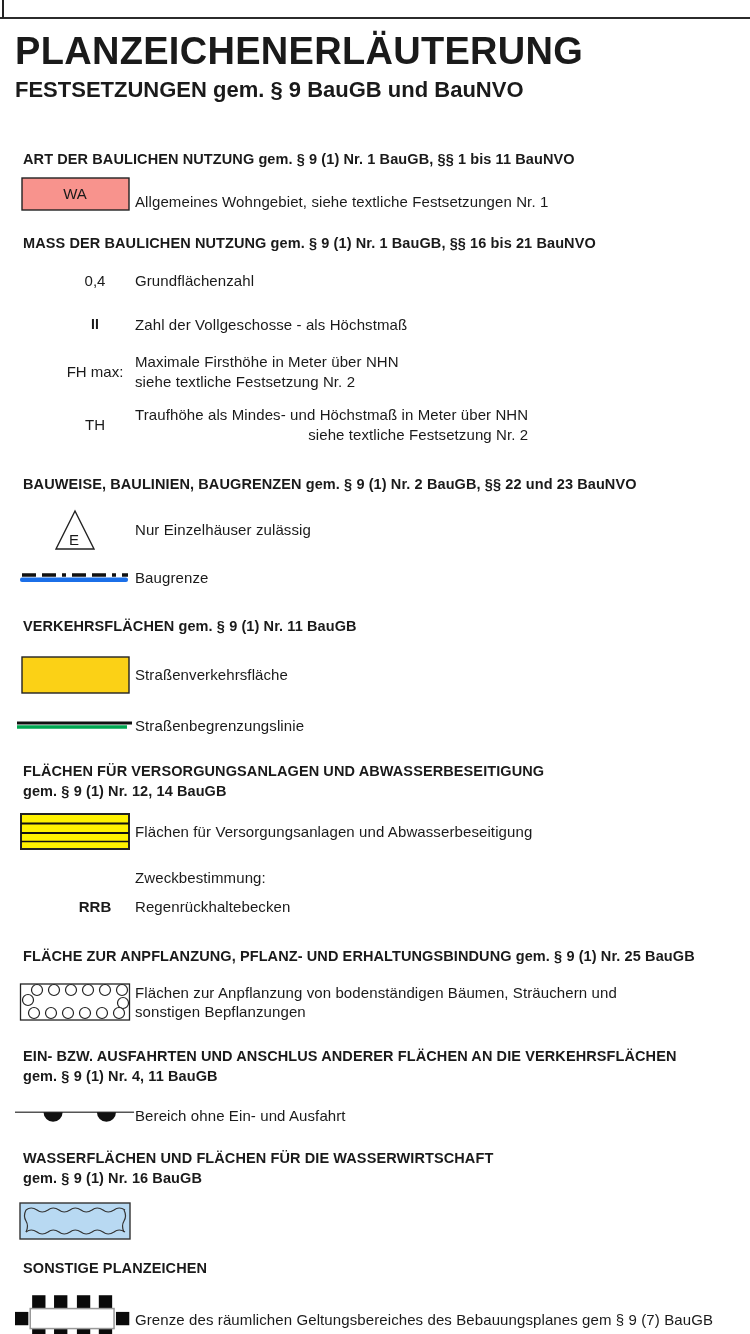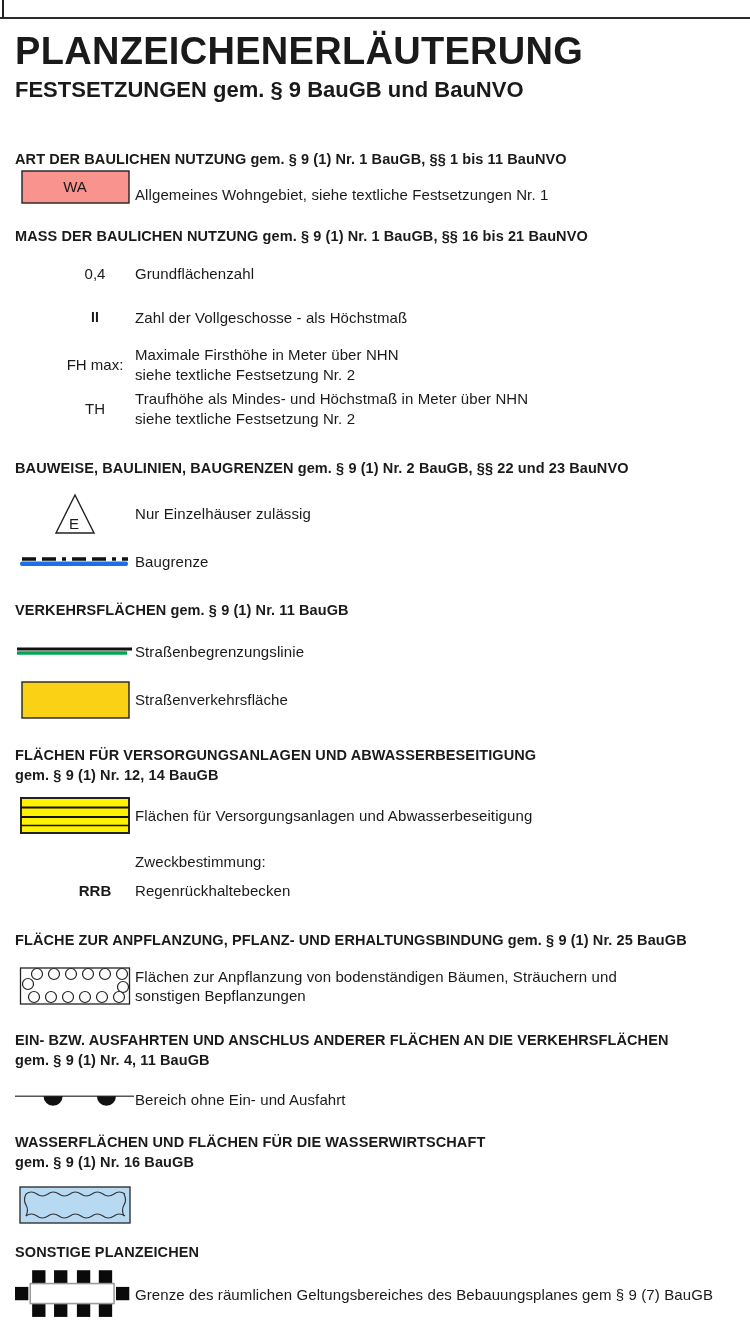--- a/index.html
+++ b/index.html
@@ -7,30 +7,30 @@
   body {
     width: 750px; min-height: 1334px; background: #ffffff;
     font-family: "Liberation Sans", sans-serif; color: #1a1a1a;
     position: relative; overflow: hidden;
   }
   .top-tick { position: absolute; left: 2px; top: 0; width: 2px; height: 18px; background: #222; }
   .top-rule { height: 2px; background: #2b2b2b; margin-top: 17px; }
   .content { padding: 0 12px 0 15px; }
   h1 { font-size: 38px; font-weight: bold; margin: 13px 0 0 0; letter-spacing: 0.3px; line-height: 1.05; }
   .subtitle { font-size: 22px; font-weight: bold; margin: 5px 0 0 0; line-height: 1.15; }
-  h2 { font-size: 14.5px; font-weight: bold; margin: 0; white-space: pre-line; line-height: 1.38; letter-spacing: 0.1px; }
+  h2 { font-size: 14.5px; font-weight: bold; margin: 8px; white-space: pre-line; line-height: 1.38; letter-spacing: 0.1px; }
   .row { display: flex; align-items: center; }
   .sym { flex: 0 0 120px; width: 120px; display: flex; justify-content: center; align-items: center; }
   .lbl { font-size: 15px; line-height: 1.3; white-space: pre-line; letter-spacing: 0.1px; }
   .symtext { font-size: 15px; padding-left: 40px; }
   .symtext.bold { font-weight: bold; }
   .symtext.roman { font-weight: bold; font-size: 14px; }
   svg { display: block; }
   
-  .mt8  { margin-top: 5px; }  .mt9  { margin-top: 9px; }  .mt10 { margin-top: 1px; align-items: flex-end; }
+  .mt8  { margin-top: 14px; text-align: right; }  .mt9  { margin-top: 9px; }  .mt10 { margin-top: 1px; align-items: flex-end; }
   .mt12 { margin-top: 12px; } .mt14 { margin-top: 14px; } .mt16 { margin-top: 16px; }
   .mt18 { margin-top: 18px; } .mt20 { margin-top: 20px; } .mt22 { margin-top: 22px; }
   .mt24 { margin-top: 24px; } .mt26 { margin-top: 26px; } .mt28 { margin-top: 28px; }
   .mt30 { margin-top: 30px; } .mt47 { margin-top: 47px; }
 </style>
 </head>
 <body>
 
 <div class="top-tick"></div>
 <div class="top-rule"></div>
@@ -93,36 +93,36 @@
     <div class="sym">
       <svg width="114" height="13" viewBox="0 0 114 13">
         <rect x="2" y="6.5" width="108" height="4.5" rx="2" fill="#1b6fe8"></rect>
         <line x1="4" y1="4" x2="110" y2="4" stroke="#111" stroke-width="3.6" stroke-dasharray="14 6 14 6 4 6"></line>
       </svg>
     </div>
     <div class="lbl">Baugrenze</div>
   </div>
 
   <h2 class="mt28">VERKEHRSFLÄCHEN gem. § 9 (1) Nr. 11 BauGB</h2>
+  <div class="row mt20">
+    <div class="sym">
+      <svg width="109" height="38" viewBox="0 0 109 38">
+        <rect x="1" y="1" width="107" height="36" stroke="#222" stroke-width="1.4" fill="#fbd116"></rect>
+      </svg>
+    </div>
+    <div class="lbl">Straßenverkehrsfläche</div>
+  </div>
   <div class="row mt22">
     <div class="sym">
       <svg width="116" height="9" viewBox="0 0 116 9">
         <line x1="0" y1="2" x2="115" y2="2" stroke="#111" stroke-width="3"></line>
         <line x1="0" y1="6" x2="110" y2="6" stroke-width="3.4" stroke="#00a651"></line>
       </svg>
     </div>
     <div class="lbl">Straßenbegrenzungslinie</div>
-  </div>
-  <div class="row mt20">
-    <div class="sym">
-      <svg width="109" height="38" viewBox="0 0 109 38">
-        <rect x="1" y="1" width="107" height="36" stroke="#222" stroke-width="1.4" fill="#fbd116"></rect>
-      </svg>
-    </div>
-    <div class="lbl">Straßenverkehrsfläche</div>
   </div>
 
   <h2 class="mt26">FLÄCHEN FÜR VERSORGUNGSANLAGEN UND ABWASSERBESEITIGUNG
 gem. § 9 (1) Nr. 12, 14 BauGB</h2>
   <div class="row mt12">
     <div class="sym">
       <svg width="110" height="37" viewBox="0 0 110 37">
         <rect x="1" y="1" width="108" height="35" stroke="#222" stroke-width="2" fill="#fff200"></rect>
         <line x1="1" y1="10.5" x2="109" y2="10.5" stroke="#111" stroke-width="1.8"></line>
         <line x1="1" y1="20" x2="109" y2="20" stroke="#111" stroke-width="1.8"></line>

